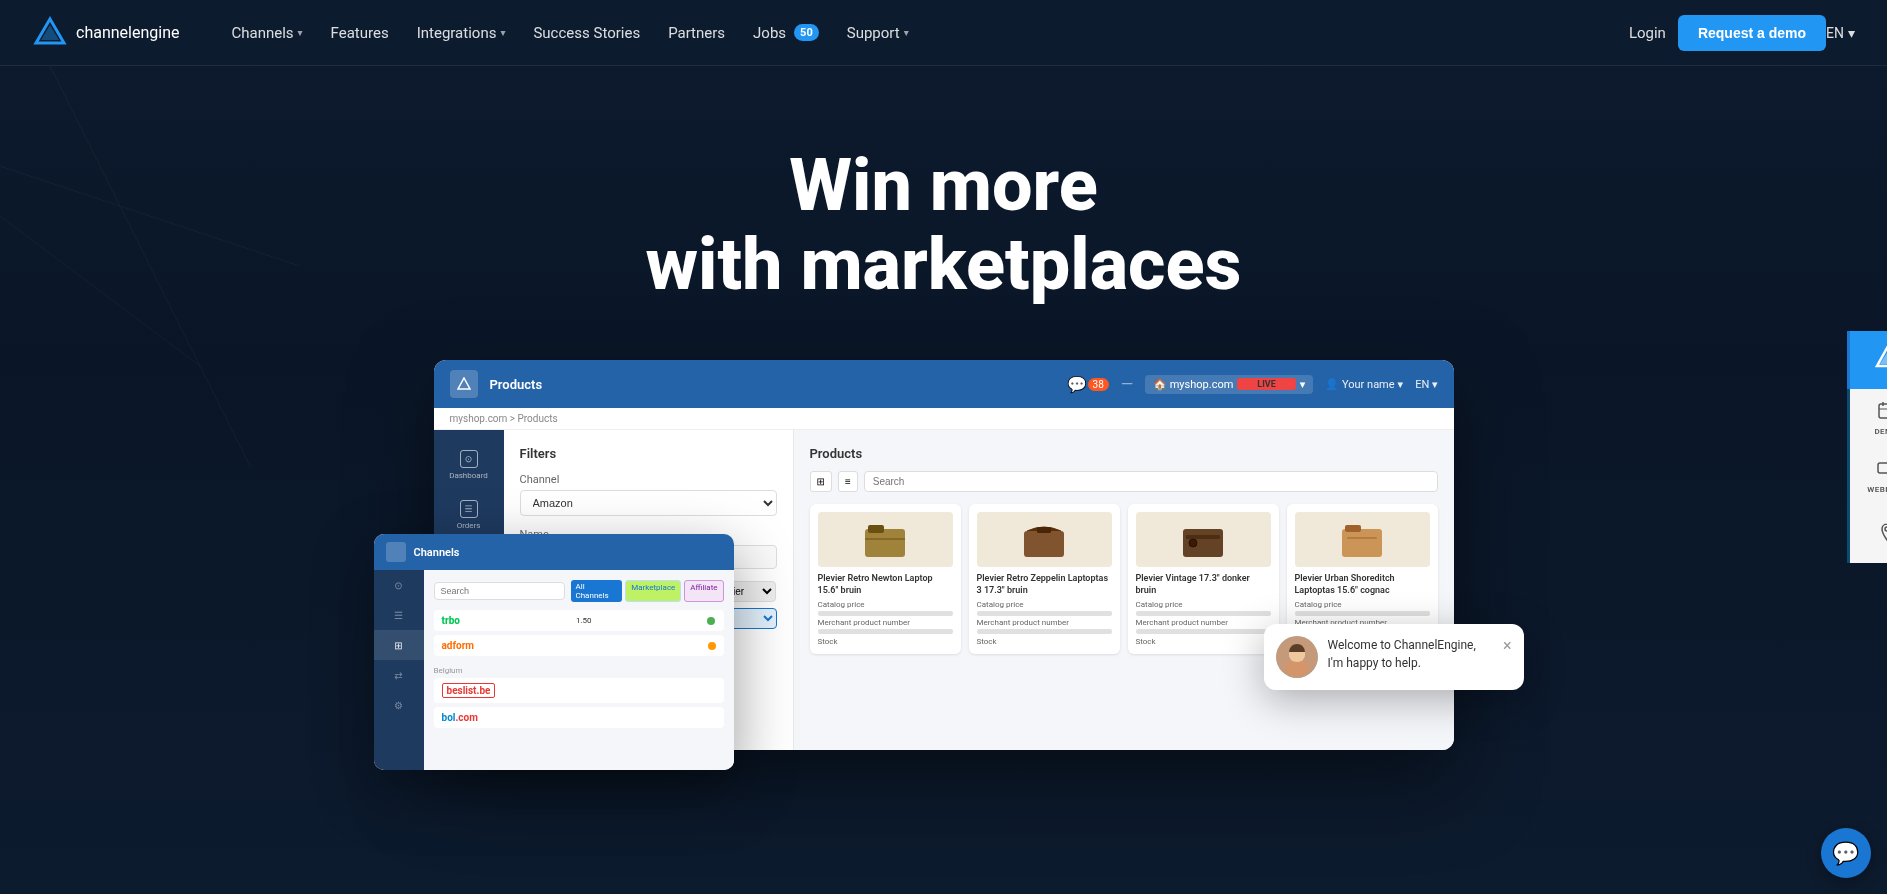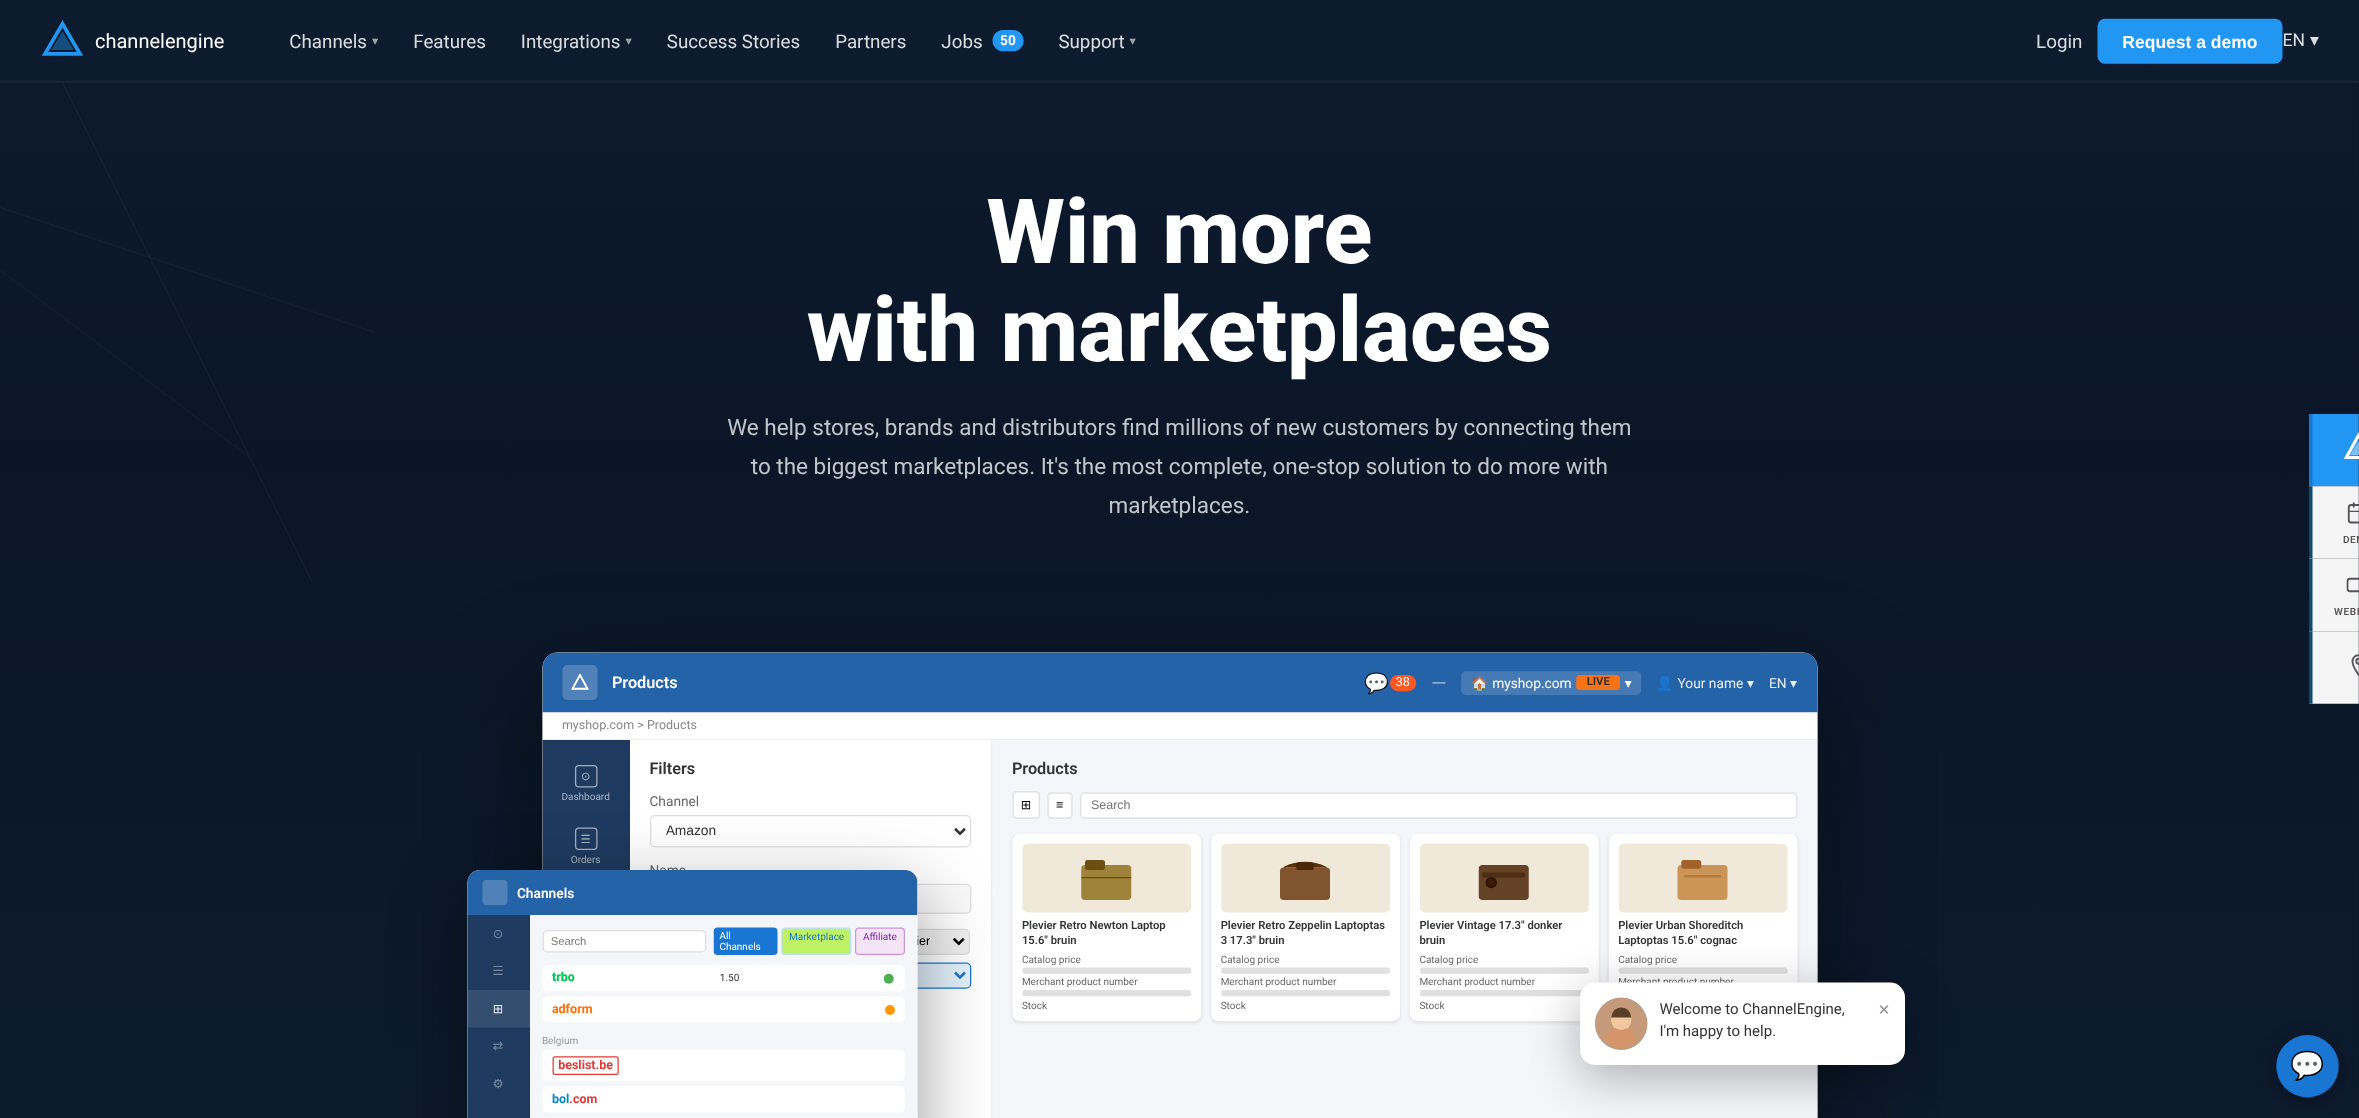--- a/index.html
+++ b/index.html
@@ -28,21 +28,21 @@
     .demo-btn { background: #2196f3; color: white; font-size: 14px; font-weight: 600; padding: 10px 20px; border-radius: 6px; cursor: pointer; border: none; white-space: nowrap; }
     .lang-btn { color: rgba(255,255,255,0.85); font-size: 14px; display: flex; align-items: center; gap: 4px; cursor: pointer; }
 
     
     .hero {
       background: linear-gradient(180deg, #0d1b2e 0%, #0a1628 40%, #0d1b2e 100%);
       min-height: 894px; padding-top: 66px;
       display: flex; flex-direction: column; align-items: center;
       position: relative; overflow: hidden;
     }
-    .hero-content { text-align: center; padding: 80px 40px 62px; position: relative; z-index: 2; width: 100%; max-width: 1200px; }
+    .hero-content { text-align: center; padding: 80px 40px 32px; position: relative; z-index: 2; width: 100%; max-width: 1200px; }
     .hero-title { color: white; font-size: 72px; font-weight: 800; line-height: 1.1; margin-bottom: 24px; }
     .hero-subtitle { color: rgba(255,255,255,0.75); font-size: 18px; line-height: 1.7; max-width: 740px; margin: 0 auto 40px; }
 
     
     .screenshot-area {
       position: relative; width: 100%; max-width: 1100px; margin: 0 auto;
       padding: 0 40px; z-index: 2;
     }
     .main-screenshot {
       background: white; border-radius: 12px; overflow: hidden;
@@ -50,21 +50,21 @@
       width: 100%;
       position: relative;
     }
     .app-topbar {
       background: #2563a8; height: 48px; display: flex; align-items: center; padding: 0 16px; gap: 12px;
     }
     .app-logo-mini { width: 28px; height: 28px; background: rgba(255,255,255,0.2); border-radius: 4px; display: flex; align-items: center; justify-content: center; }
     .topbar-right { margin-left: auto; display: flex; align-items: center; gap: 12px; }
     .topbar-badge { background: #ff5722; color: white; font-size: 10px; padding: 1px 5px; border-radius: 10px; }
     .topbar-myshop { background: rgba(255,255,255,0.15); color: white; font-size: 11px; padding: 3px 8px; border-radius: 4px; display: flex; align-items: center; gap: 4px; }
-    .topbar-live { background: #f97316; color: #333; font-size: 9px; padding: 1px 8px; border-radius: 3px; font-weight: 700; }
+    .topbar-live { background: #ef4444; color: #333; font-size: 9px; padding: 1px 20px; border-radius: 3px; font-weight: 700; }
     .topbar-username { color: rgba(255,255,255,0.9); font-size: 11px; display: flex; align-items: center; gap: 3px; }
     .topbar-en { color: rgba(255,255,255,0.9); font-size: 11px; }
     .sidebar { width: 70px; background: #1e3a5f; display: flex; flex-direction: column; align-items: center; padding: 12px 0; gap: 4px; }
     .sidebar-item-s { display: flex; flex-direction: column; align-items: center; padding: 8px 4px; color: rgba(255,255,255,0.6); font-size: 9px; gap: 3px; cursor: pointer; width: 100%; }
     .sidebar-icon-s { width: 18px; height: 18px; border: 1.5px solid currentColor; border-radius: 3px; display: flex; align-items: center; justify-content: center; }
 
     .filters-panel { width: 290px; background: white; padding: 16px; border-right: 1px solid #e8e8e8; }
     .filters-title { font-size: 13px; font-weight: 600; color: #333; margin-bottom: 12px; }
     .filter-group { margin-bottom: 12px; }
     .filter-label { font-size: 11px; color: #666; margin-bottom: 4px; }
@@ -203,21 +203,20 @@
     <line x1="0" y1="100" x2="300" y2="200" stroke="white" stroke-width="0.5"></line>
     <line x1="0" y1="150" x2="200" y2="300" stroke="white" stroke-width="0.5"></line>
     <line x1="50" y1="0" x2="250" y2="400" stroke="white" stroke-width="0.5"></line>
   </svg>
 
   <div class="hero-content">
     <h1 class="hero-title">
       <span>Win more</span><br>
       <span>with marketplaces</span>
     </h1>
-    <p class="hero-subtitle">We help stores, brands and distributors find millions of new customers by connecting them to the biggest marketplaces. It's the most complete, one-stop solution to do more with marketplaces.</p>
   </div>
 
   <div class="screenshot-area">
     <div class="main-screenshot">
 
       <div class="app-topbar">
         <div class="app-logo-mini">
           <svg width="14" height="14" viewBox="0 0 14 14" fill="none">
             <polygon points="7,1 13,12 1,12" fill="none" stroke="white" stroke-width="1.5"></polygon>
           </svg>

